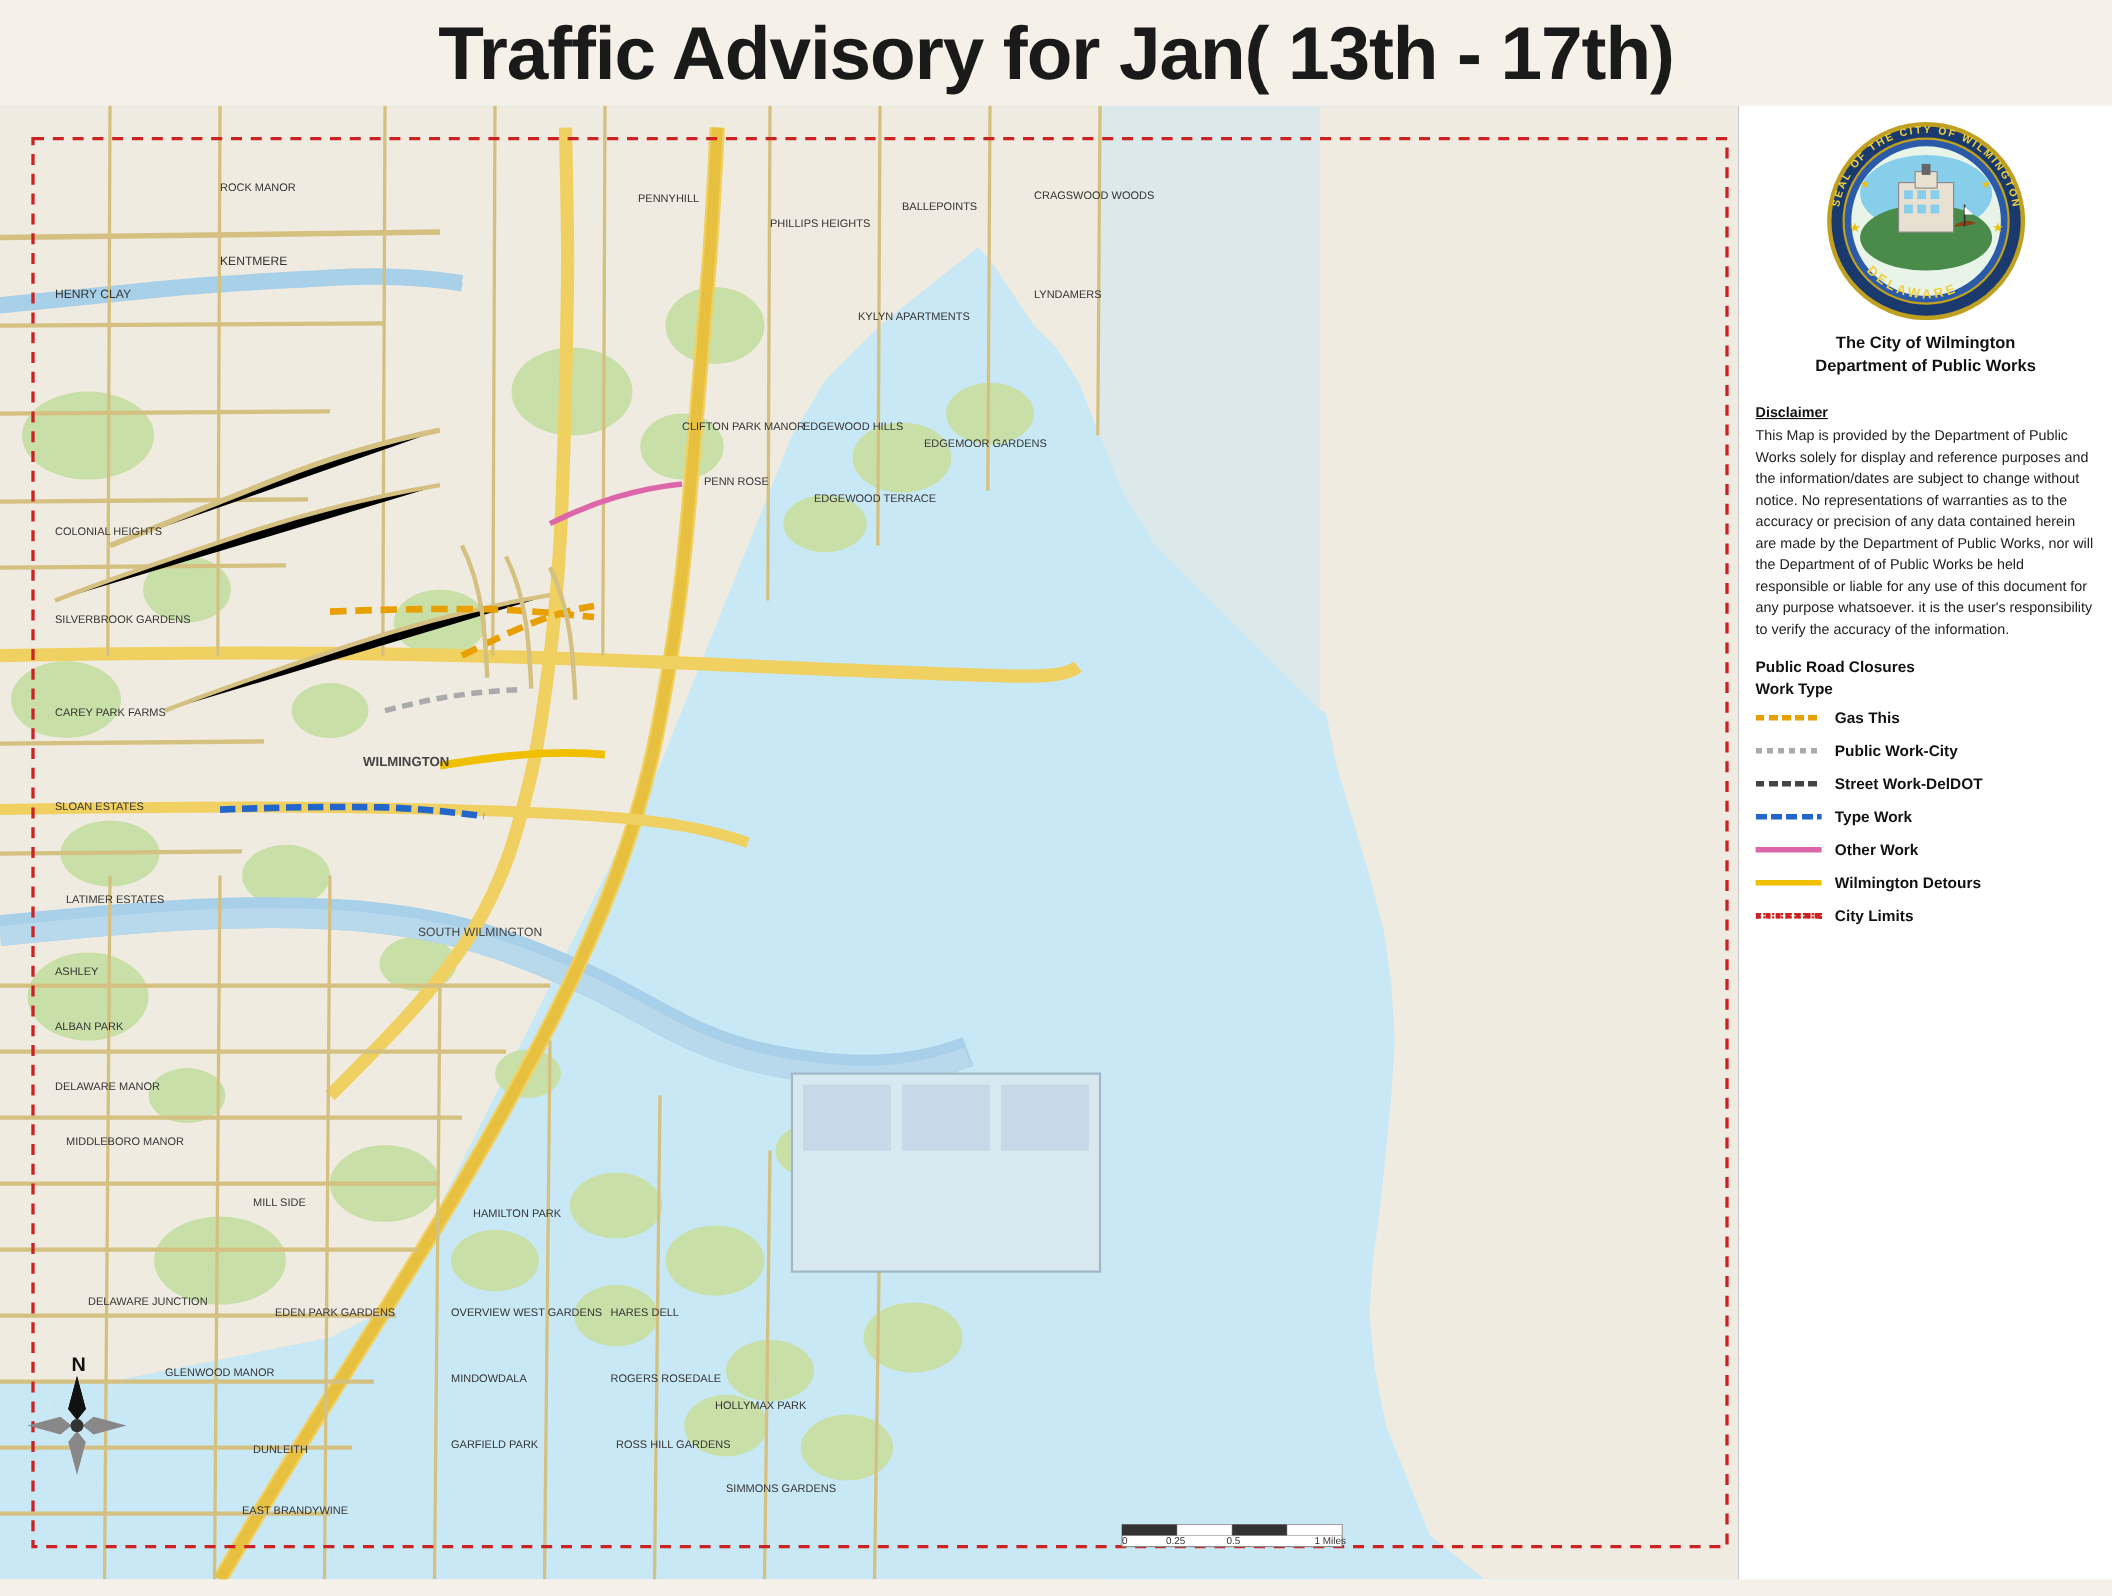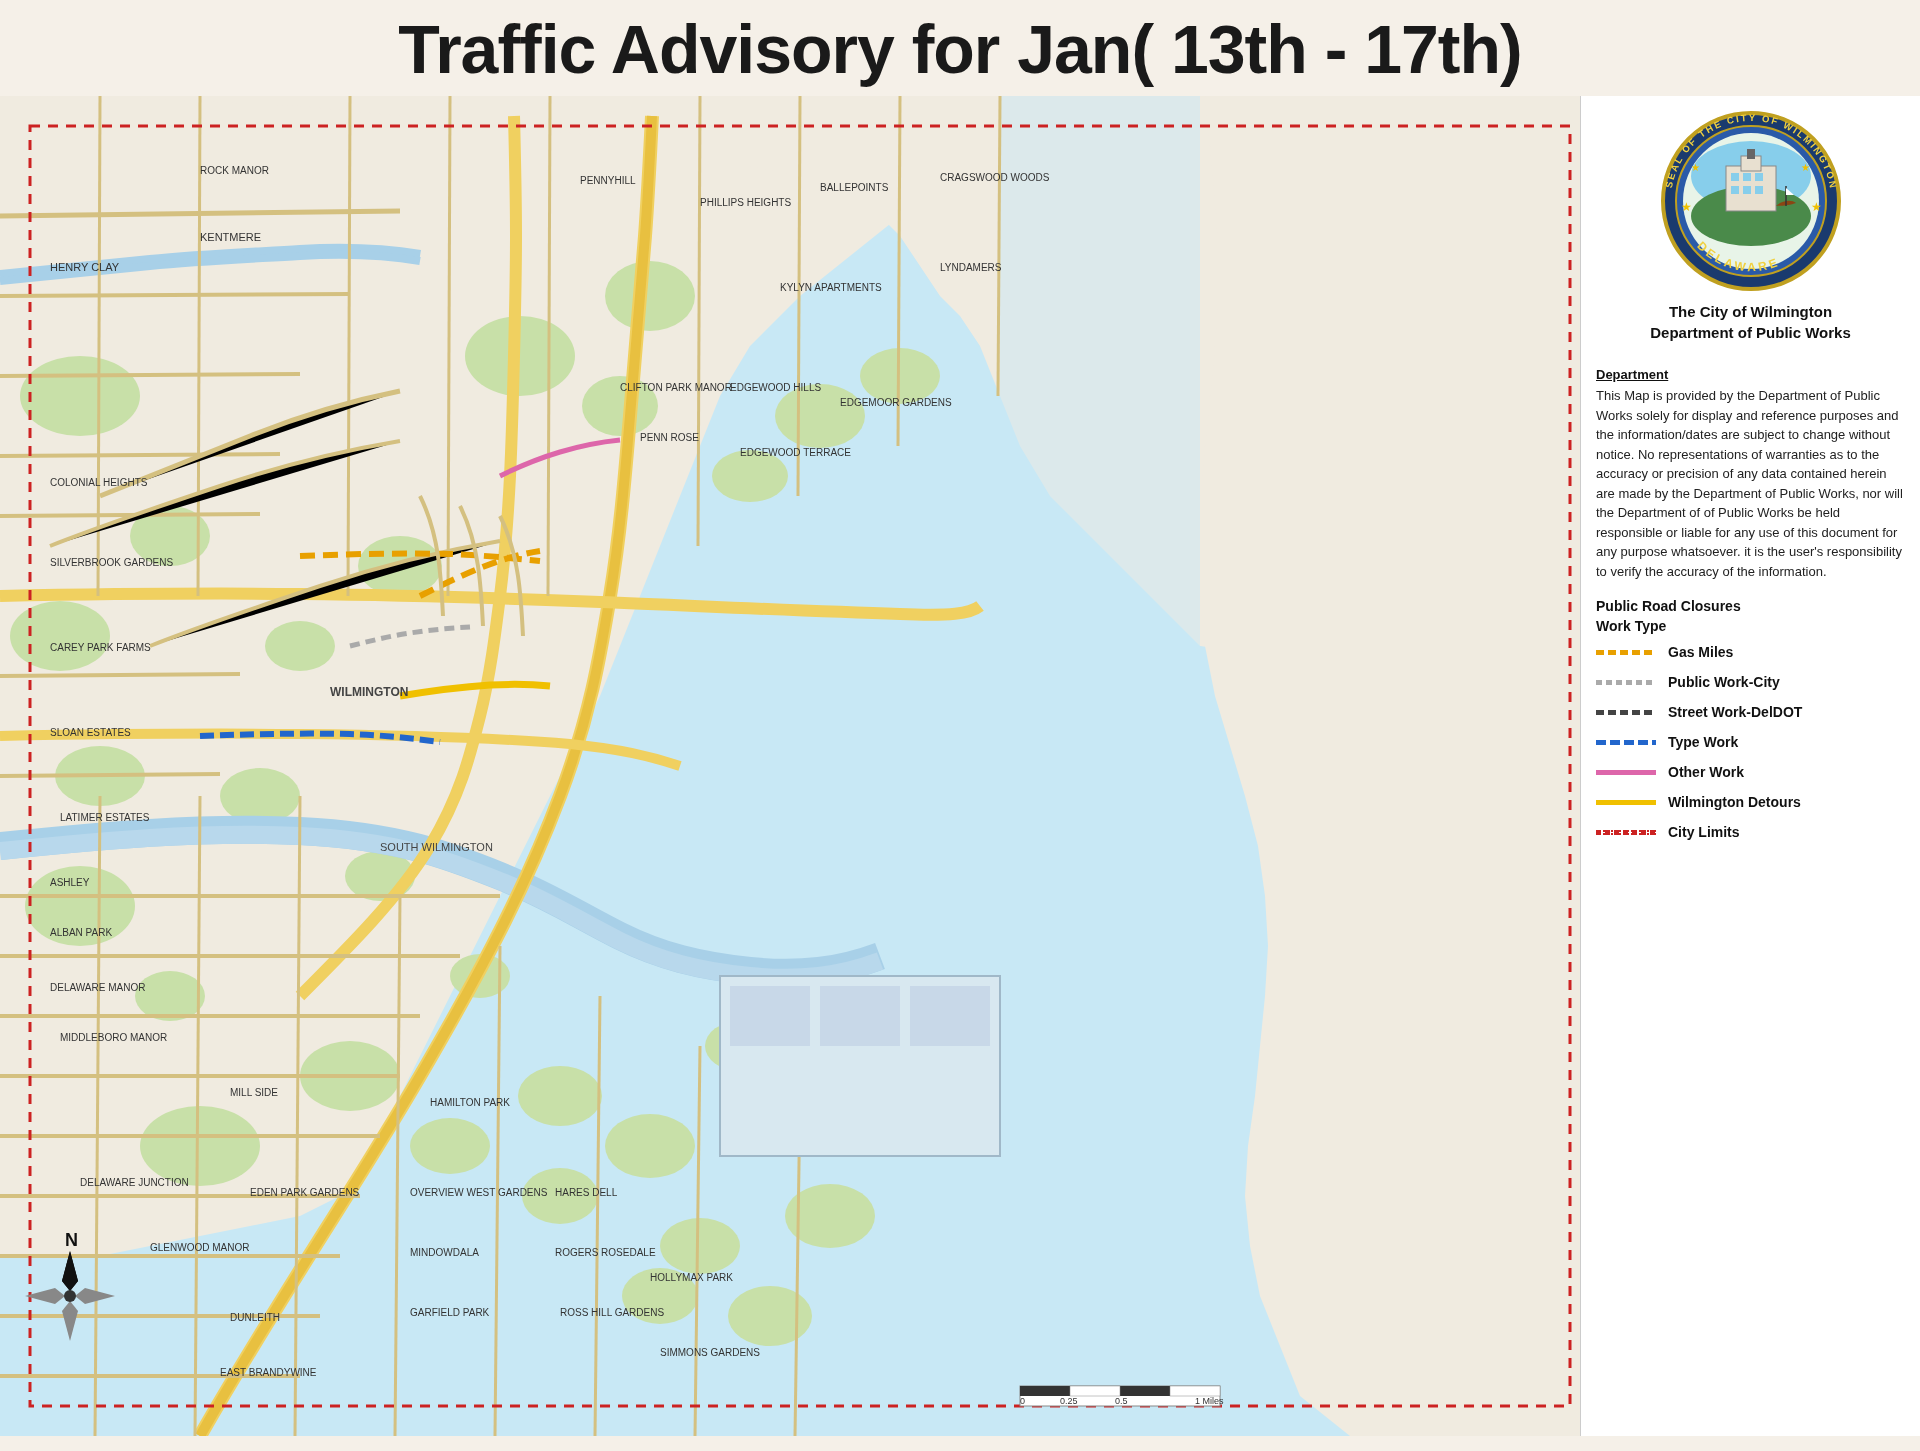--- a/index.html
+++ b/index.html
@@ -437,30 +437,30 @@
         </text>
       </svg>
     </div>
 
     <div id="org-name">
       <span style="white-space:pre-line; text-align:center; display:block; font-weight:bold; font-size:15px;">The City of Wilmington
 Department of Public Works</span>
     </div>
 
     <div id="disclaimer-section">
-      <div id="disclaimer-title">Department</div>
+      <div id="disclaimer-title">Disclaimer</div>
       <div id="disclaimer-text">This Map is provided by the Department of Public Works solely for display and reference purposes and the information/dates are subject to change without notice. No representations of warranties as to the accuracy or precision of any data contained herein are made by the Department of Public Works, nor will the Department of of Public Works be held responsible or liable for any use of this document for any purpose whatsoever. it is the user's responsibility to verify the accuracy of the information.</div>
     </div>
 
     <div id="legend-section">
       <div id="legend-title" style="font-size:14px;font-weight:bold;margin-bottom:8px;line-height:1.4;">Public Road Closures<br>Work Type</div>
 
       <div class="legend-item">
         <div class="legend-line gas-line"></div>
-        <span class="legend-label">Gas Miles</span>
+        <span class="legend-label">Gas This</span>
       </div>
 
       <div class="legend-item">
         <div class="legend-line street-city-line"></div>
         <span class="legend-label">Public Work-City</span>
       </div>
 
       <div class="legend-item">
         <div class="legend-line street-deldot-line"></div>
         <span class="legend-label">Street Work-DelDOT</span>

